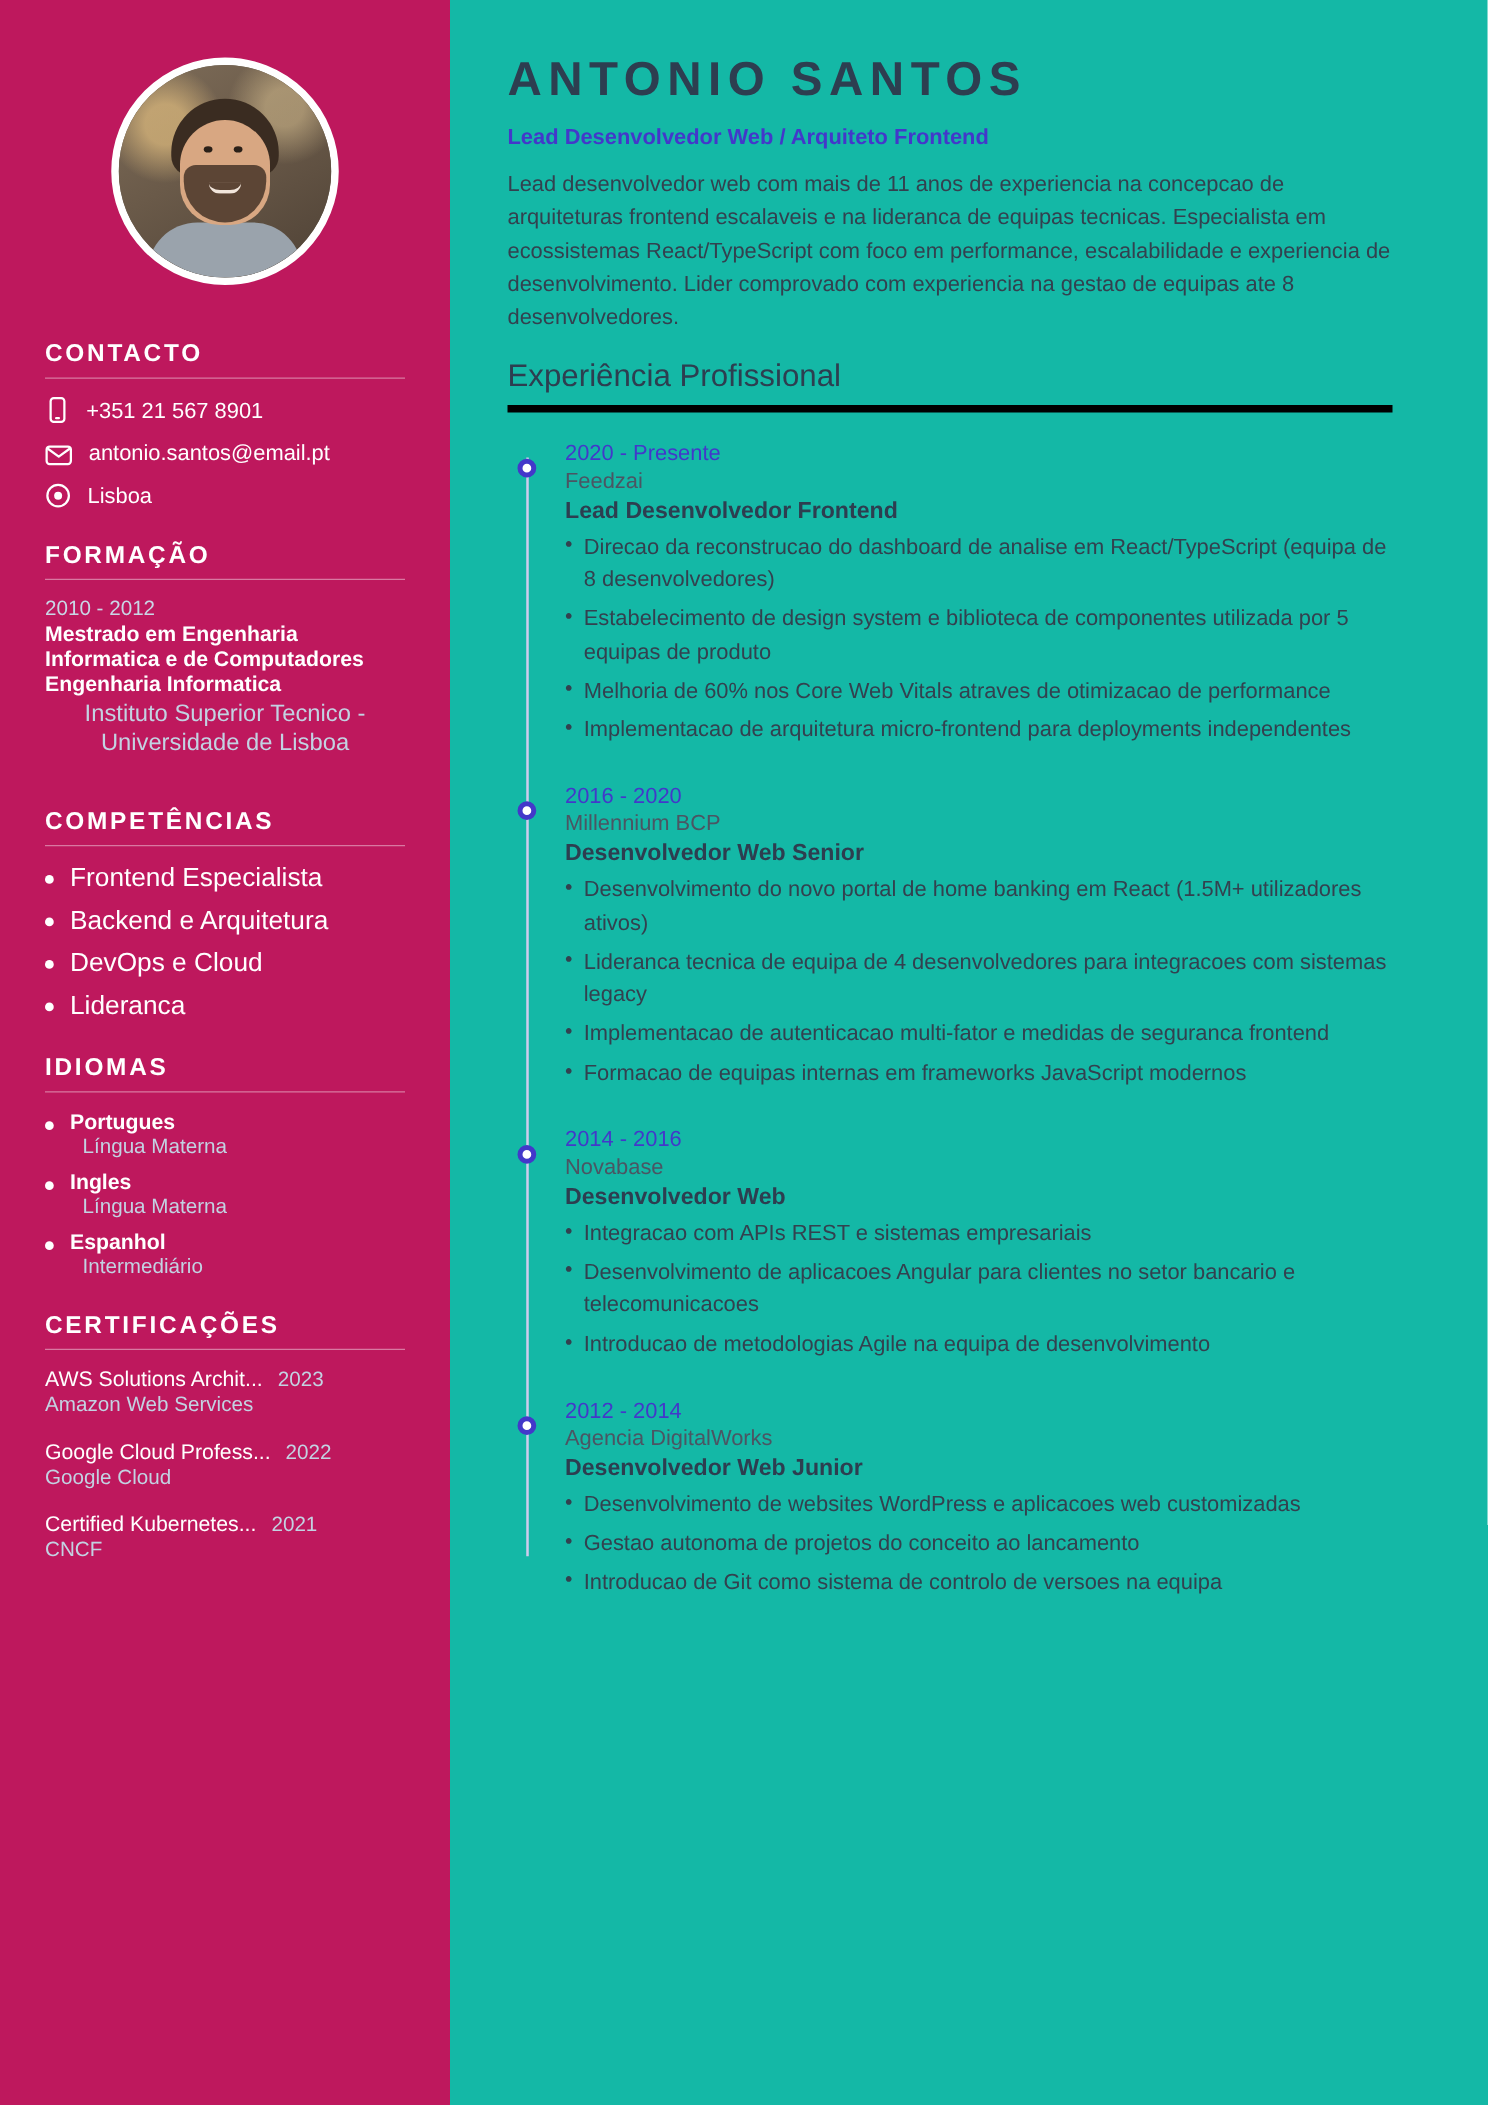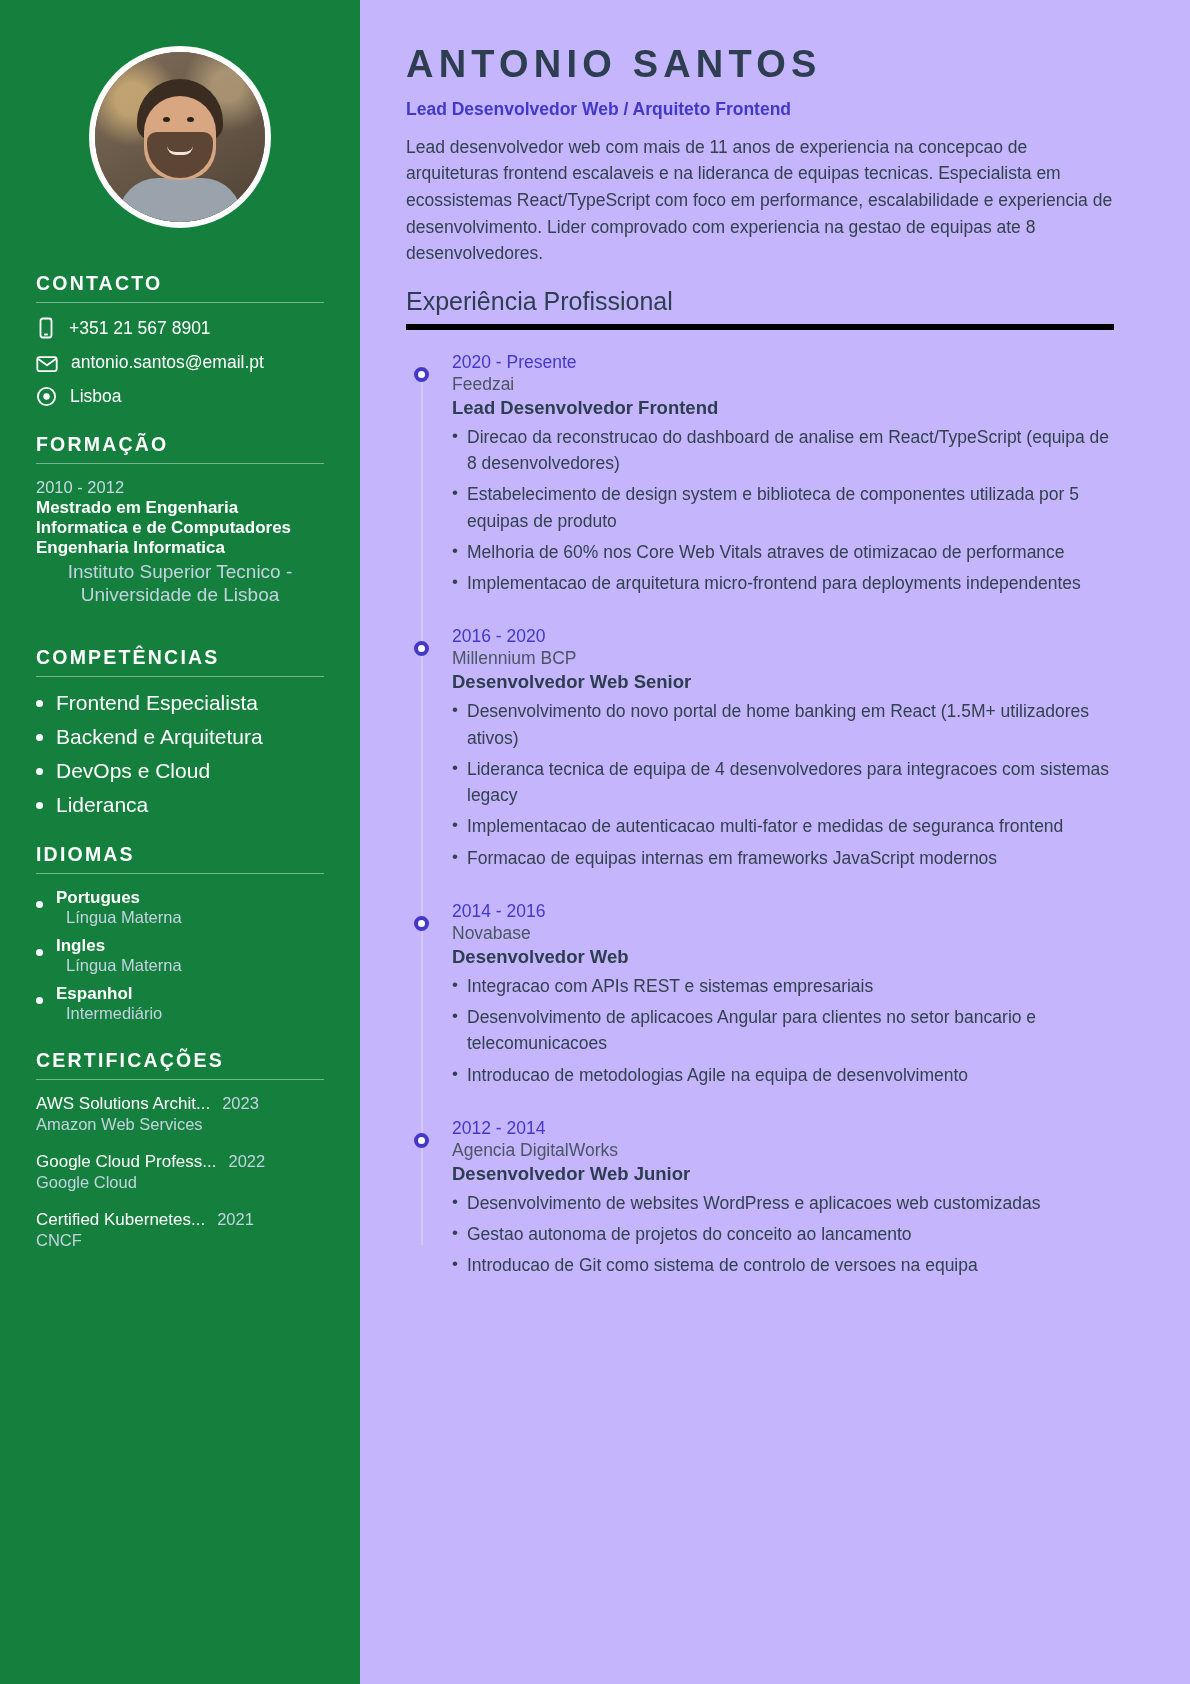--- a/index.html
+++ b/index.html
@@ -16,21 +16,21 @@
     display: flex;
     width: 1190px;
     min-height: 1684px;
     background: #ffffff;
   }
 
   
   .sidebar {
     width: 360px;
     flex: 0 0 360px;
-    background: #15803d;
+    background: #be185d;
     padding: 0 0 40px 0;
     color: #ffffff;
     position: relative;
   }
 
   .photo-wrap {
     display: flex;
     justify-content: center;
     padding-top: 46px;
     padding-bottom: 18px;
@@ -164,21 +164,21 @@
     width: 7px; height: 7px;
     border-radius: 50%;
     background: #ffffff;
     margin-top: 9px;
     flex: 0 0 auto;
   }
 
   .lang-item { margin-bottom: 9px; }
   .lang-top {
     display: flex;
-    align-items: flex-end;
+    align-items: flex-start;
     gap: 13px;
   }
   .lang-name {
     font-size: 17px;
     font-weight: bold;
     color: #ffffff;
   }
   .lang-level {
     font-size: 16.5px;
     color: #c3d2e2;
@@ -209,21 +209,21 @@
   .cert-issuer {
     font-size: 16.5px;
     color: #c3d2e2;
     margin-top: 1px;
   }
 
   
   .main {
     flex: 1;
     padding: 44px 76px 40px 46px;
-    background: #c4b5fd;
+    background: #14b8a6;
   }
 
   .name {
     font-size: 38px;
     font-weight: bold;
     letter-spacing: 5.2px;
     color: #2d3e50;
     line-height: 1.1;
     margin-bottom: 13px;
   }

